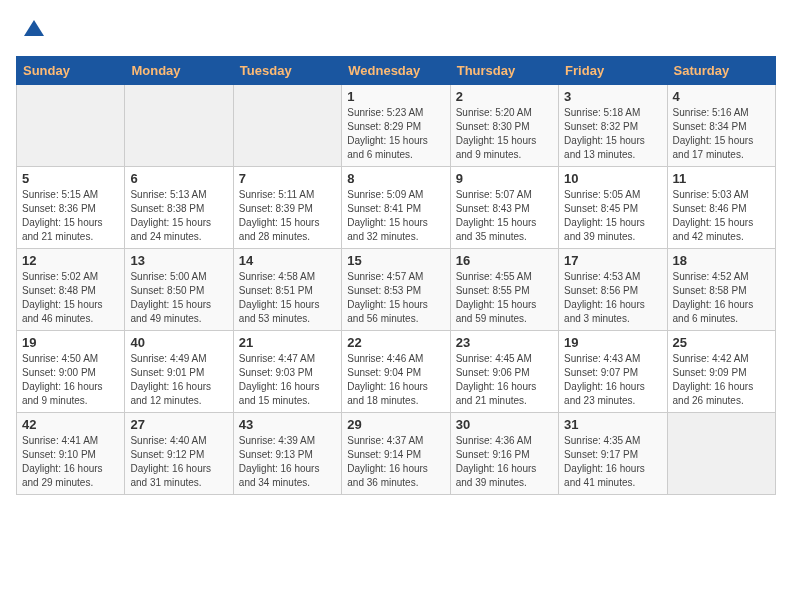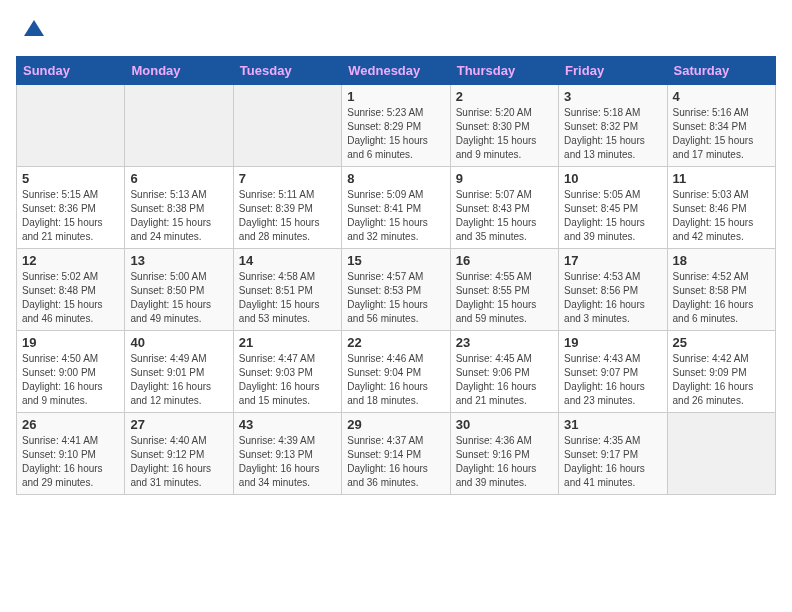--- a/index.html
+++ b/index.html
@@ -52,21 +52,21 @@
       font-size: 16px;
       color: #555;
     }
     table {
       width: 100%;
       border-collapse: collapse;
       font-size: 11px;
     }
     thead tr th {
       background-color: #1a56a0;
-      color: #f0abfc;
+      color: #fdba74;
       text-align: left;
       padding: 6px 6px;
       font-size: 13px;
       font-weight: bold;
       border: 1px solid #1a56a0;
     }
     tbody tr td {
       border: 1px solid #ccc;
       vertical-align: top;
       padding: 4px 5px;
@@ -233,21 +233,21 @@
           <div class="day-number">19</div>
           <div class="day-info">Sunrise: 4:43 AM<br>Sunset: 9:07 PM<br>Daylight: 16 hours<br>and 23 minutes.</div>
         </td>
         <td>
           <div class="day-number">25</div>
           <div class="day-info">Sunrise: 4:42 AM<br>Sunset: 9:09 PM<br>Daylight: 16 hours<br>and 26 minutes.</div>
         </td>
       </tr>
       <tr>
         <td>
-          <div class="day-number">26</div>
+          <div class="day-number">42</div>
           <div class="day-info">Sunrise: 4:41 AM<br>Sunset: 9:10 PM<br>Daylight: 16 hours<br>and 29 minutes.</div>
         </td>
         <td>
           <div class="day-number">27</div>
           <div class="day-info">Sunrise: 4:40 AM<br>Sunset: 9:12 PM<br>Daylight: 16 hours<br>and 31 minutes.</div>
         </td>
         <td>
           <div class="day-number">43</div>
           <div class="day-info">Sunrise: 4:39 AM<br>Sunset: 9:13 PM<br>Daylight: 16 hours<br>and 34 minutes.</div>
         </td>

